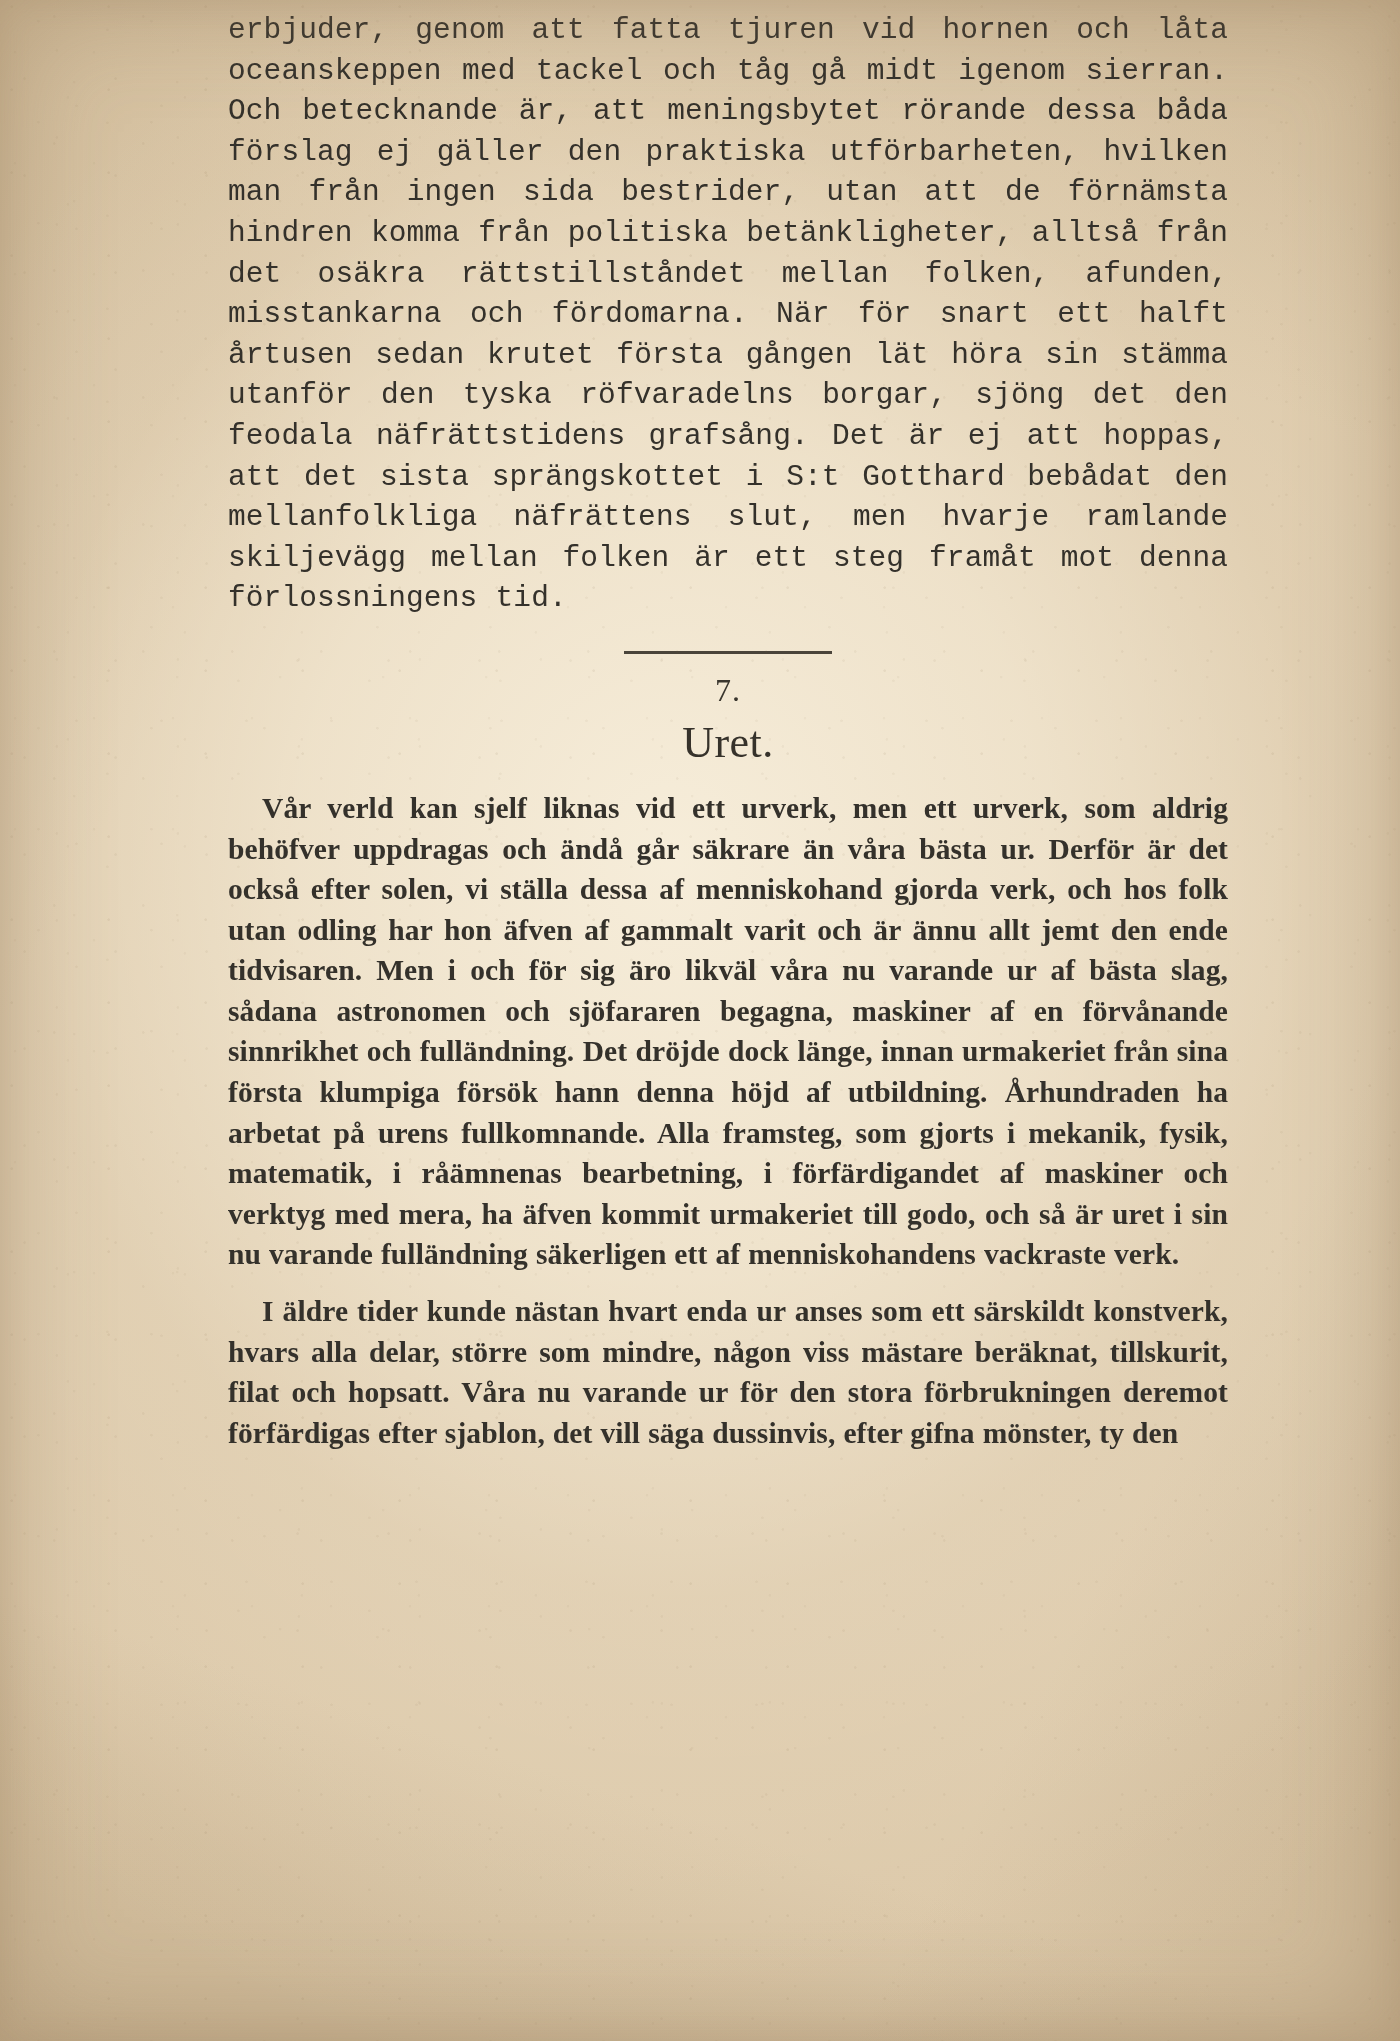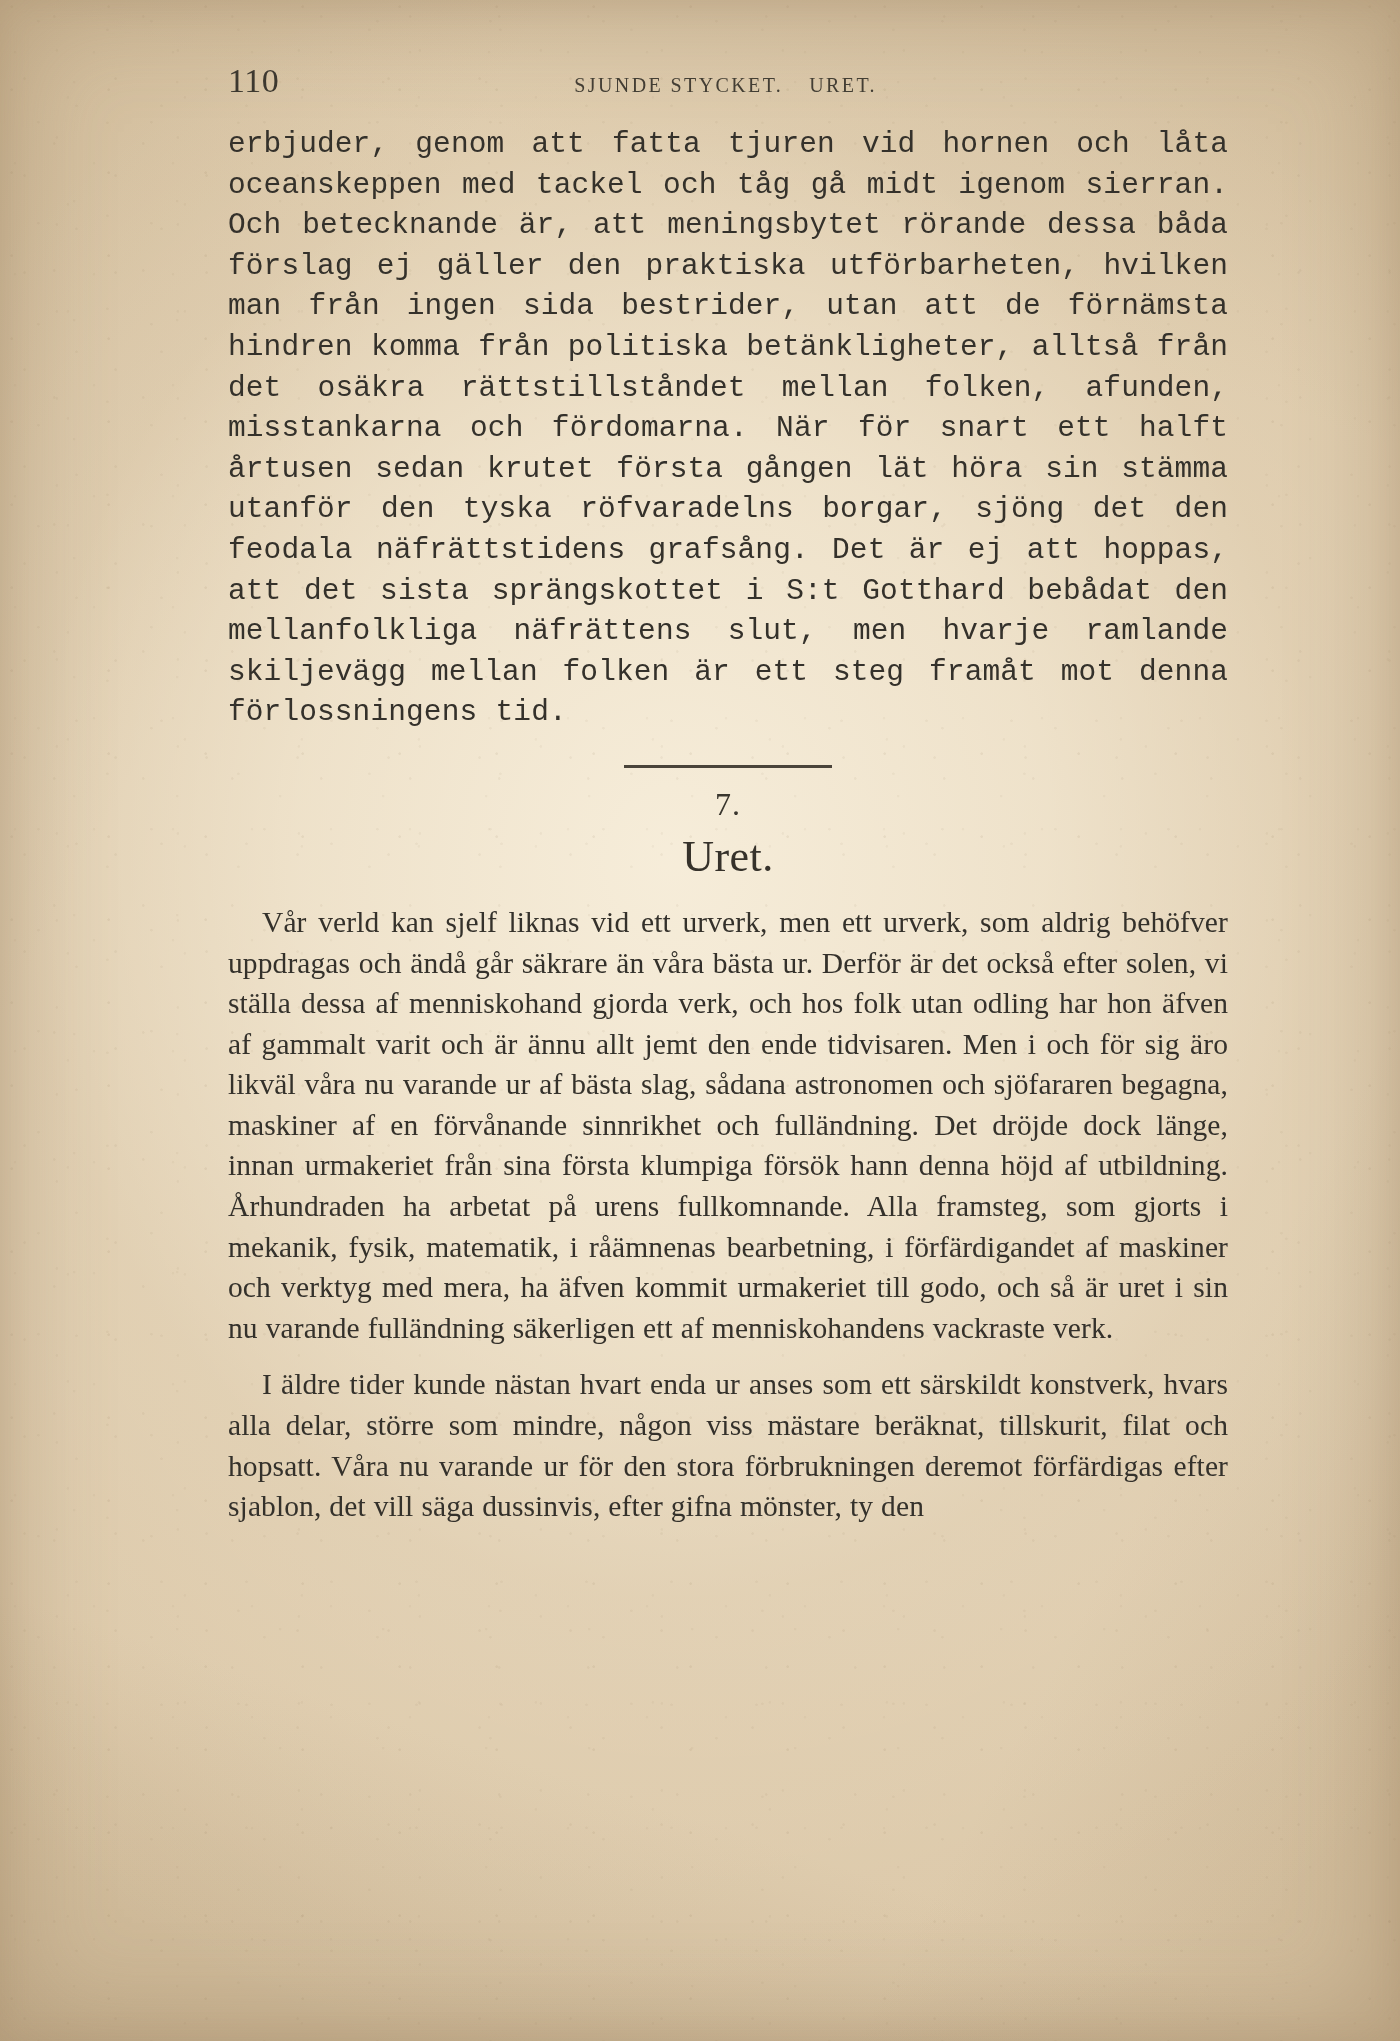--- a/index.html
+++ b/index.html
@@ -92,21 +92,21 @@
     line-height: 40.6px;
     text-align: justify;
     text-align-last: left;
     color: #34312b;
     letter-spacing: .1px;
     word-spacing: .5px;
     -webkit-hyphens: none;
     hyphens: none;
   }
   p.body.first { margin-top: 10px; font-family: Liberation Mono, monospace; }
-  p.indent { text-indent: 34px; }
+  p.indent { text-indent: 34px; font-weight: bold; }
 
   
   .rule-wrap {
     margin: 32px 0 18px 0;
     display: flex;
     justify-content: center;
   }
   .rule {
     width: 208px;
     height: 0;
@@ -145,24 +145,20 @@
   
   .para-flow p.body + p.body { margin-top: 16px; }
 </style>
 </head>
 <body>
 
 <div class="page">
 
   <div class="content">
 
-    <div class="runhead">
-      <span class="folio">110</span>
-      <span class="runhead-title"><span>SJUNDE STYCKET.</span><span class="rt-sep"></span><span>URET.</span></span>
-    </div>
 
     <p class="body first">erbjuder, genom att fatta tjuren vid hornen och låta oceanskeppen med tackel och tåg gå midt igenom sierran. Och betecknande är, att meningsbytet rörande dessa båda förslag ej gäller den praktiska utförbarheten, hvilken man från ingen sida bestrider, utan att de förnämsta hindren komma från politiska betänkligheter, alltså från det osäkra rättstillståndet mellan folken, afunden, misstankarna och fördomarna. När för snart ett halft årtusen sedan krutet första gången lät höra sin stämma utanför den tyska röfvaradelns borgar, sjöng det den feodala näfrättstidens grafsång. Det är ej att hoppas, att det sista sprängskottet i S:t Gotthard bebådat den mellanfolkliga näfrättens slut, men hvarje ramlande skiljevägg mellan folken är ett steg framåt mot denna förlossningens tid.</p>
 
     <div class="rule-wrap">
       <div class="rule"></div>
     </div>
 
     <div class="sec-num">7.</div>
     <h1 class="sec-title">Uret.</h1>
 

